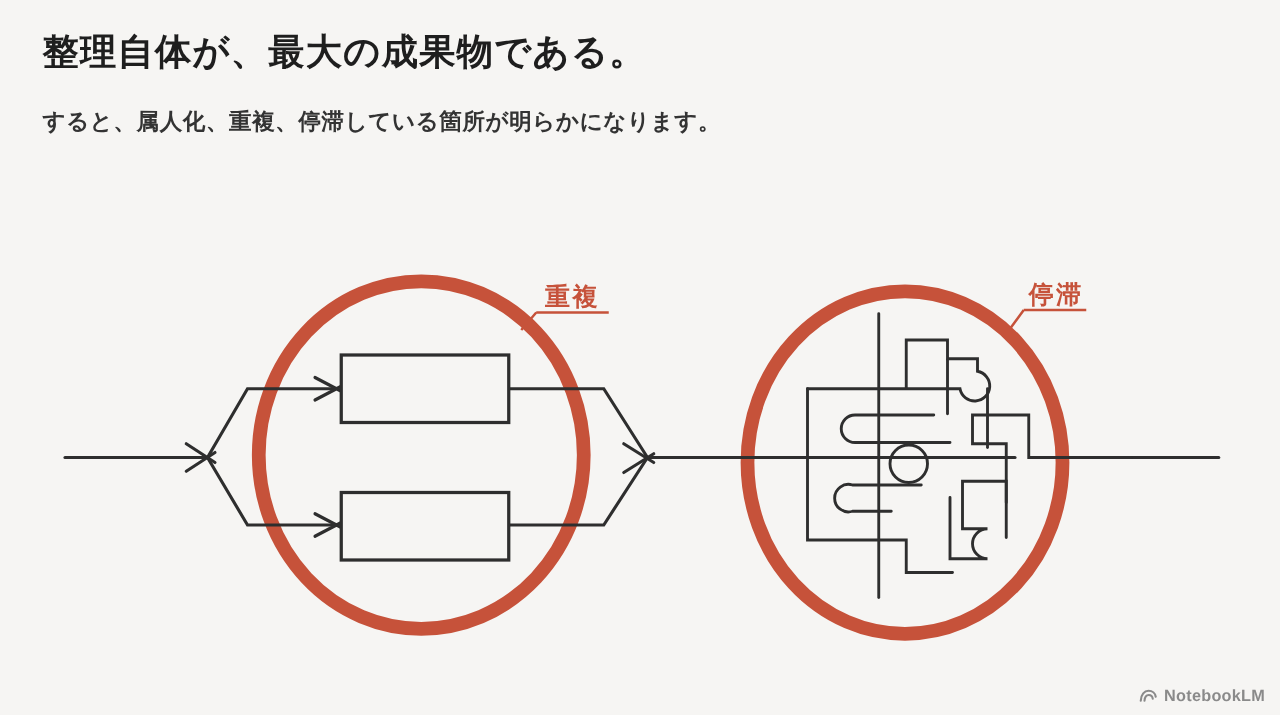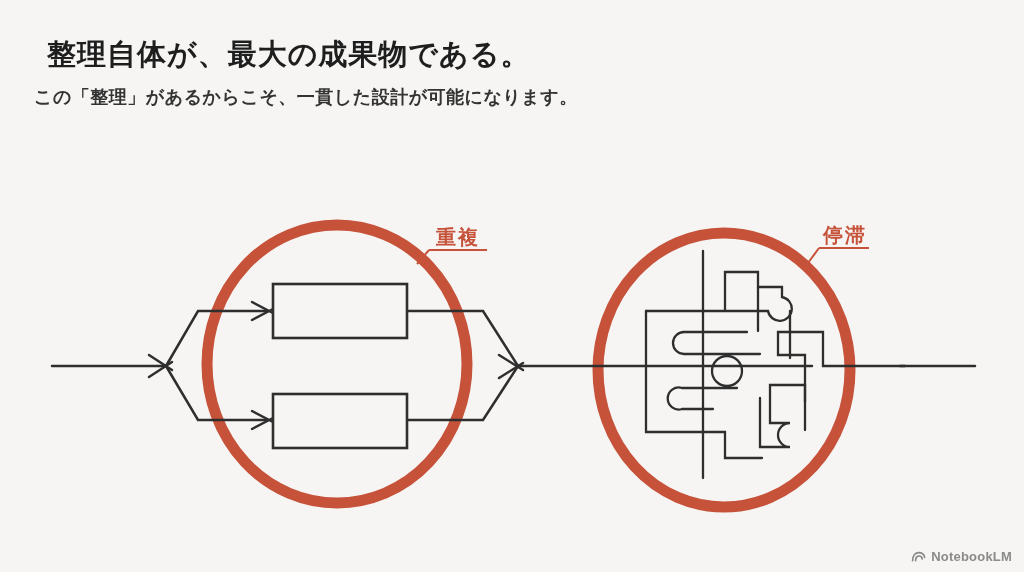--- a/index.html
+++ b/index.html
@@ -4,21 +4,21 @@
 <style>
   html,body{margin:0;padding:0;}
   .slide{
     position:relative;
     width:1024px;height:572px;
     background:#f6f5f3;
     font-family:"Liberation Sans",sans-serif;
     overflow:hidden;
   }
   .title{
-    position:absolute;left:34px;top:22px;margin:13px;
+    position:absolute;left:34px;top:22px;margin:0;
     font-size:29px;font-weight:800;color:#1e1e1e;letter-spacing:1px;
   }
   .body-text{
     position:absolute;left:34px;top:82px;
     font-size:18px;font-weight:700;color:#333;line-height:31px;letter-spacing:0.5px;
   }
   .body-text p{margin:0;}
   .diagram-svg{position:absolute;left:0;top:0;width:1024px;height:572px;}
   .footer{
     position:absolute;right:12px;bottom:8px;
@@ -31,21 +31,21 @@
   }
 </style>
 </head>
 <body>
 
 <div class="slide">
 
   <h1 class="title">整理自体が、最大の成果物である。</h1>
 
   <div class="body-text">
-    <p>この「整理」があるからこそ、一貫した設計が可能になります。</p>
+    <p>すると、属人化、重複、停滞している箇所が明らかになります。</p>
   </div>
 
   <svg class="diagram-svg" viewBox="0 0 1024 572" aria-hidden="true">
 
     <g fill="none" stroke="#C6523A" stroke-width="11">
       <ellipse cx="337" cy="364" rx="130" ry="139"></ellipse>
     </g>
     <g fill="none" stroke="#C6523A" stroke-width="11">
       <ellipse cx="724" cy="370" rx="126" ry="137"></ellipse>
     </g>

